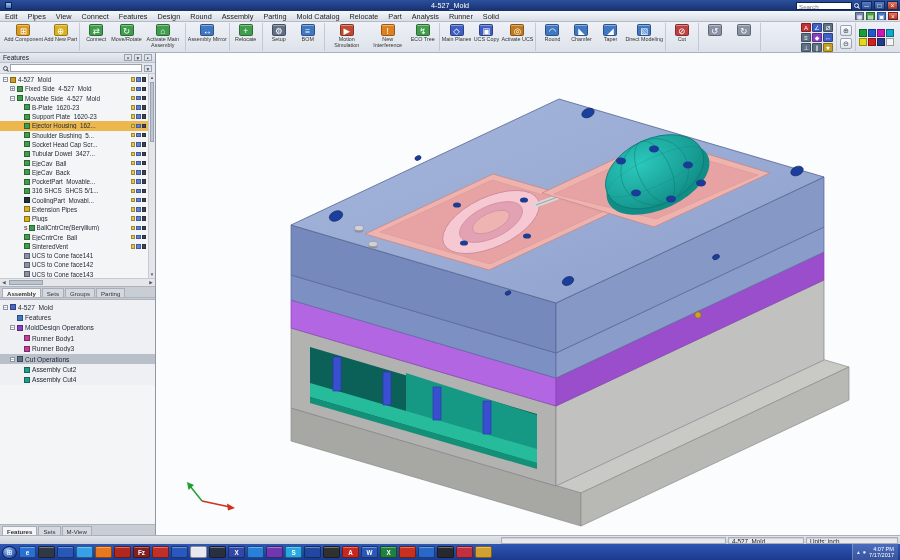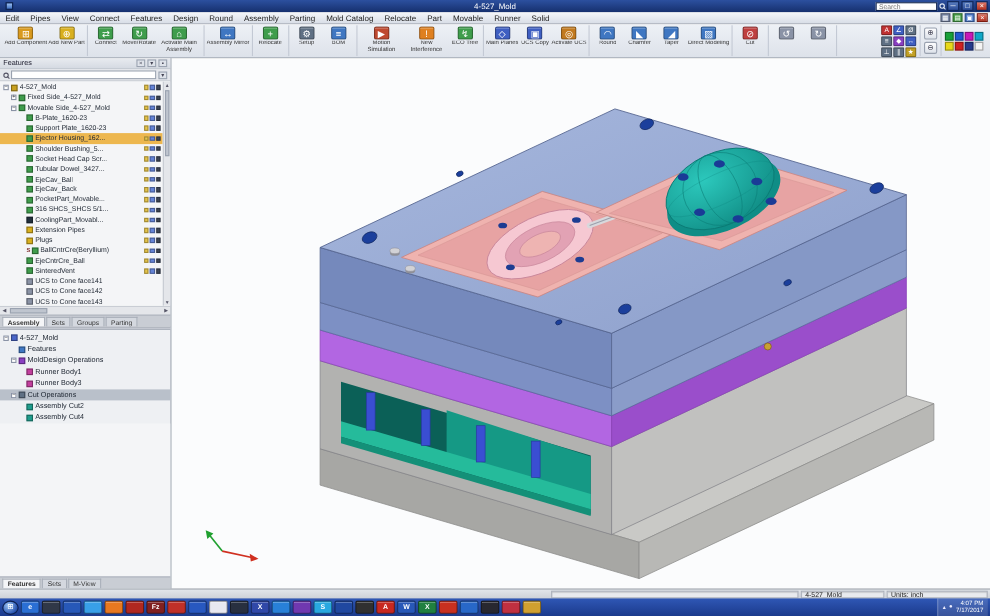--- a/index.html
+++ b/index.html
@@ -138,21 +138,21 @@
         <span class="menu-item">View</span>
         <span class="menu-item">Connect</span>
         <span class="menu-item">Features</span>
         <span class="menu-item">Design</span>
         <span class="menu-item">Round</span>
         <span class="menu-item">Assembly</span>
         <span class="menu-item">Parting</span>
         <span class="menu-item">Mold Catalog</span>
         <span class="menu-item">Relocate</span>
         <span class="menu-item">Part</span>
-        <span class="menu-item">Movable</span>
+        <span class="menu-item">Analysis</span>
         <span class="menu-item">Runner</span>
         <span class="menu-item">Solid</span>
       </div>
     <div class="mb-icons">
         <span class="mb-ic" style="background: rgb(122, 136, 168);">▦</span>
         <span class="mb-ic" style="background: rgb(73, 160, 73);">▤</span>
         <span class="mb-ic" style="background: rgb(74, 121, 201);">▣</span>
       <span class="mb-close">×</span>
     </div>
   </div>

